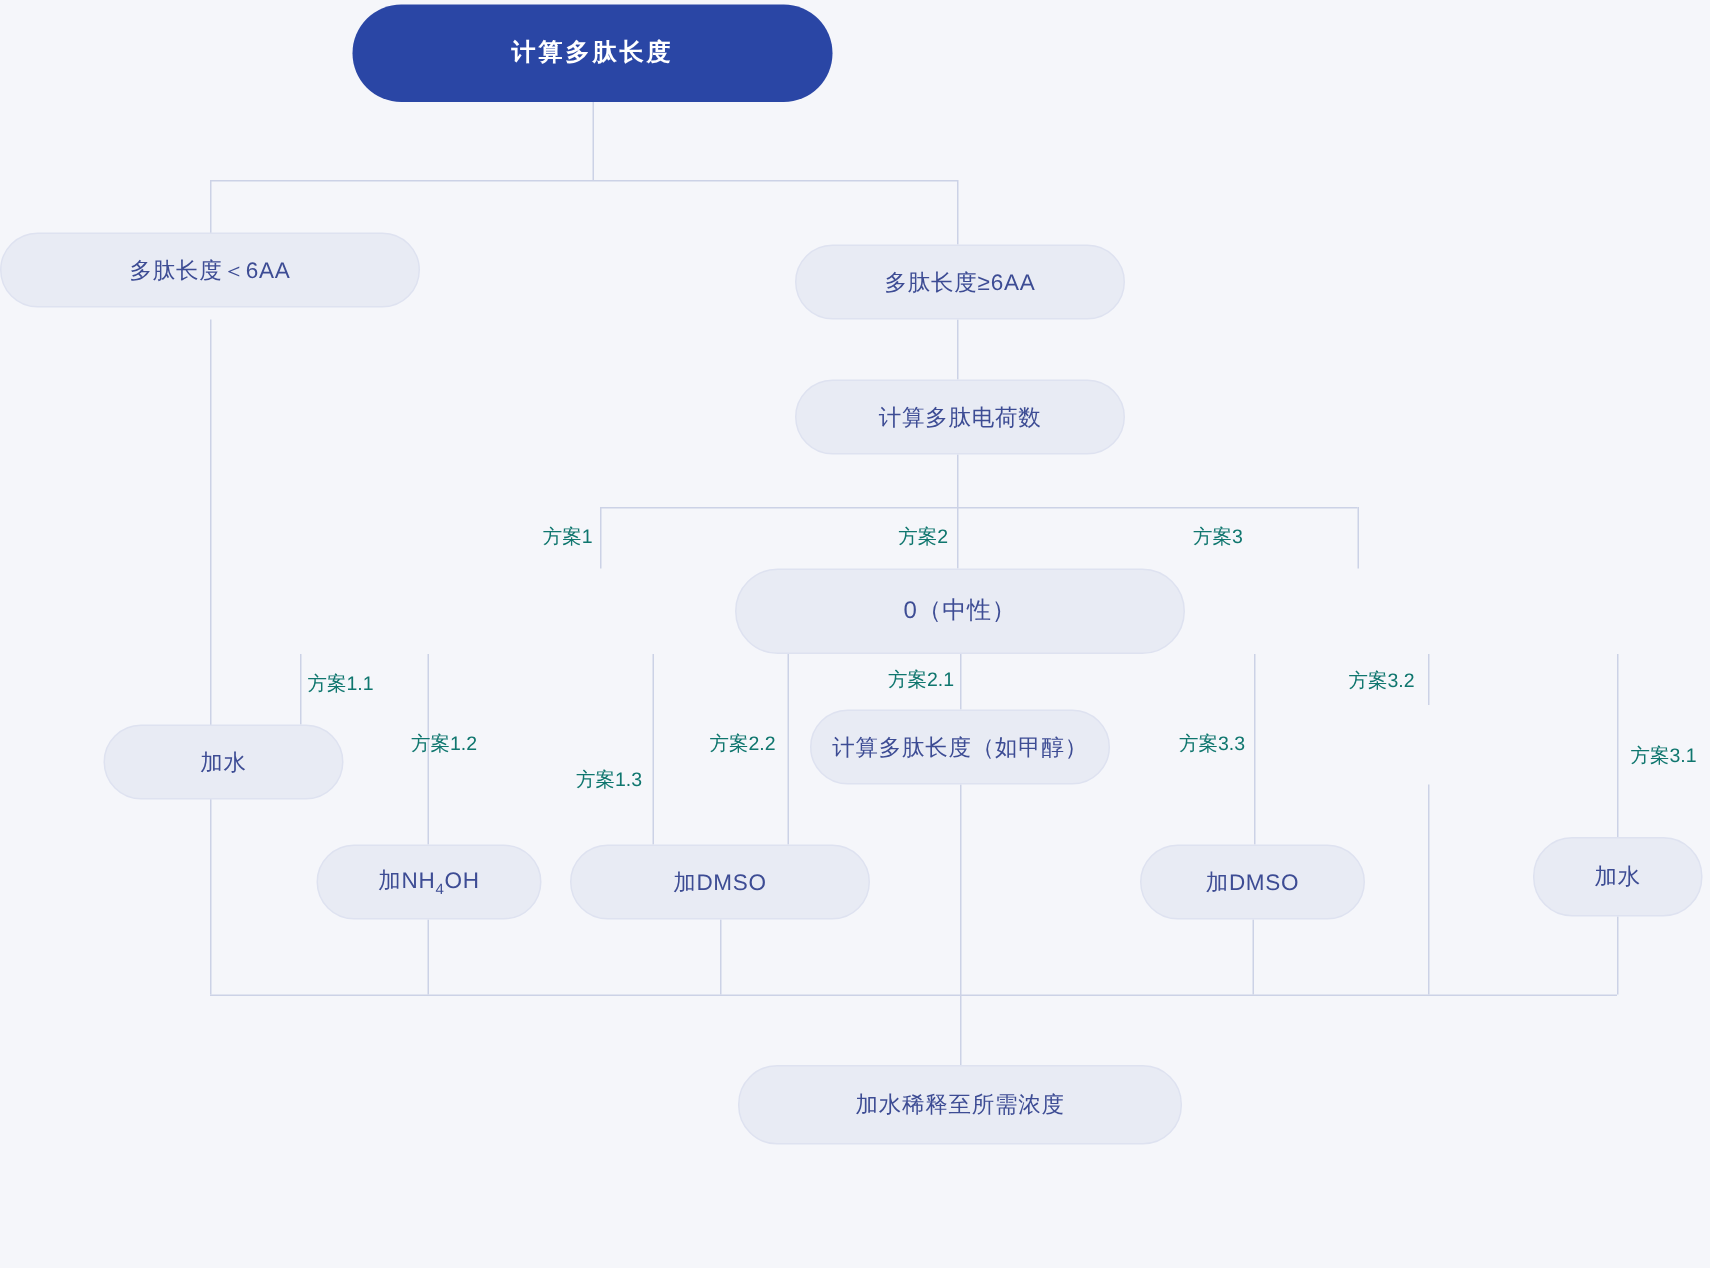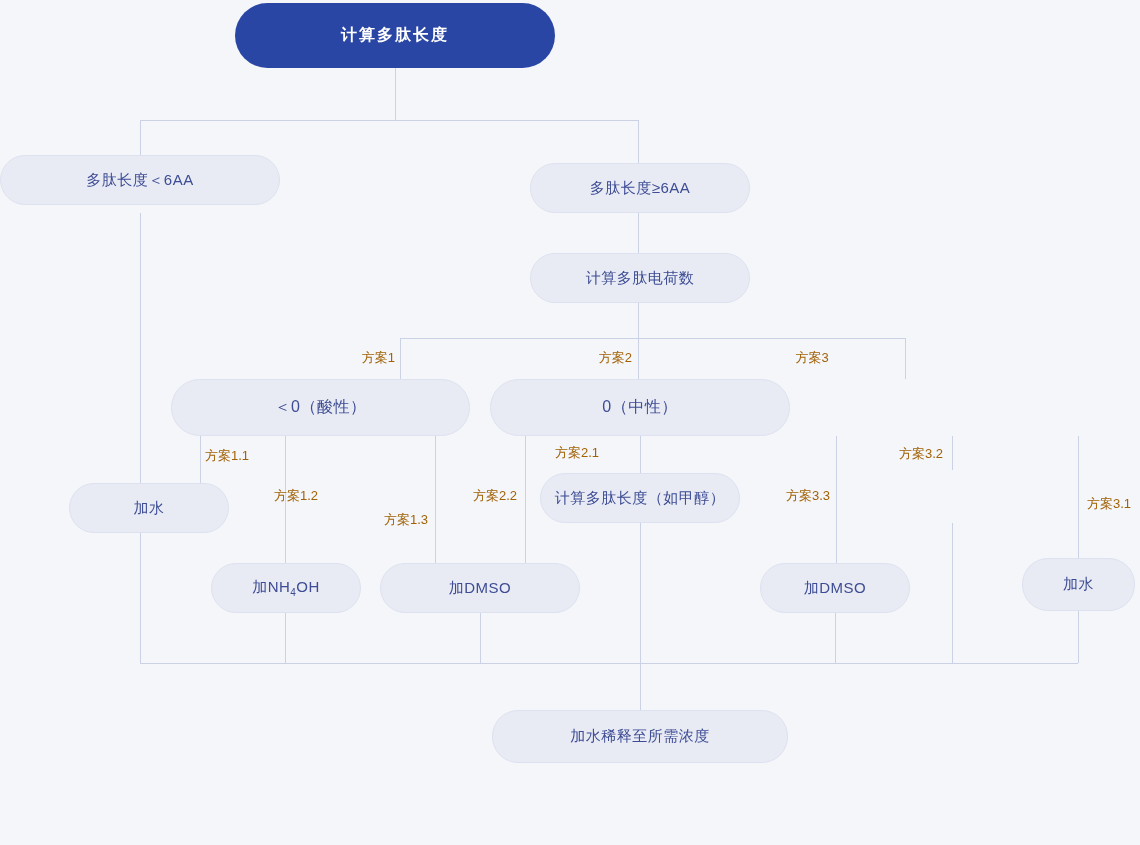--- a/index.html
+++ b/index.html
@@ -45,21 +45,21 @@
     font-size: 16px;
     font-weight: 700;
     letter-spacing: 2px;
   }
   .node.big { font-size: 16px; }
   sub.chem { font-size: 10px; line-height: 1; }
   
   .edge-label {
     position: absolute;
     z-index: 3;
-    color: #a16207;
+    color: #0f766e;
     font-size: 13px;
     white-space: nowrap;
   }
   .edge-label.r { text-align: right; width: 80px; }
 </style>
 </head>
 <body>
 
 <div class="canvas">
 
@@ -99,23 +99,20 @@
   </div>
 
   <div class="node" style="left:530px; top:163px; width:220px; height:50px; border-radius:25px;">
     <span>多肽长度≥6AA</span>
   </div>
 
   <div class="node" style="left:530px; top:253px; width:220px; height:50px; border-radius:25px;">
     <span>计算多肽电荷数</span>
   </div>
 
-  <div class="node big" style="left:171px; top:379px; width:299px; height:57px; border-radius:29px;">
-    <span>＜0（酸性）</span>
-  </div>
 
   <div class="node big" style="left:490px; top:379px; width:300px; height:57px; border-radius:29px;">
     <span>0（中性）</span>
   </div>
 
 
   <div class="node" style="left:69px; top:483px; width:160px; height:50px; border-radius:25px;">
     <span>加水</span>
   </div>
 
@@ -145,19 +142,19 @@
   </div>
 
 
   <div class="edge-label r" style="left:315px; top:349px;">方案1</div>
   <div class="edge-label r" style="left:552px; top:349px;">方案2</div>
   <div class="edge-label r" style="left:772px; top:349px;text-align:center;">方案3</div>
 
   <div class="edge-label" style="left:205px; top:447px;">方案1.1</div>
   <div class="edge-label" style="left:274px; top:487px;">方案1.2</div>
   <div class="edge-label r" style="left:348px; top:487px;margin-top:24px;">方案1.3</div>
-  <div class="edge-label r" style="left:519px; top:444px;">方案2.1</div>
+  <div class="edge-label r" style="left:556px; top:444px;">方案2.1</div>
   <div class="edge-label r" style="left:437px; top:487px;">方案2.2</div>
   <div class="edge-label r" style="left:750px; top:487px;">方案3.3</div>
   <div class="edge-label r" style="left:863px; top:445px;">方案3.2</div>
   <div class="edge-label" style="left:1087px; top:495px;">方案3.1</div>
 
 </div>
 
 </body></html>

